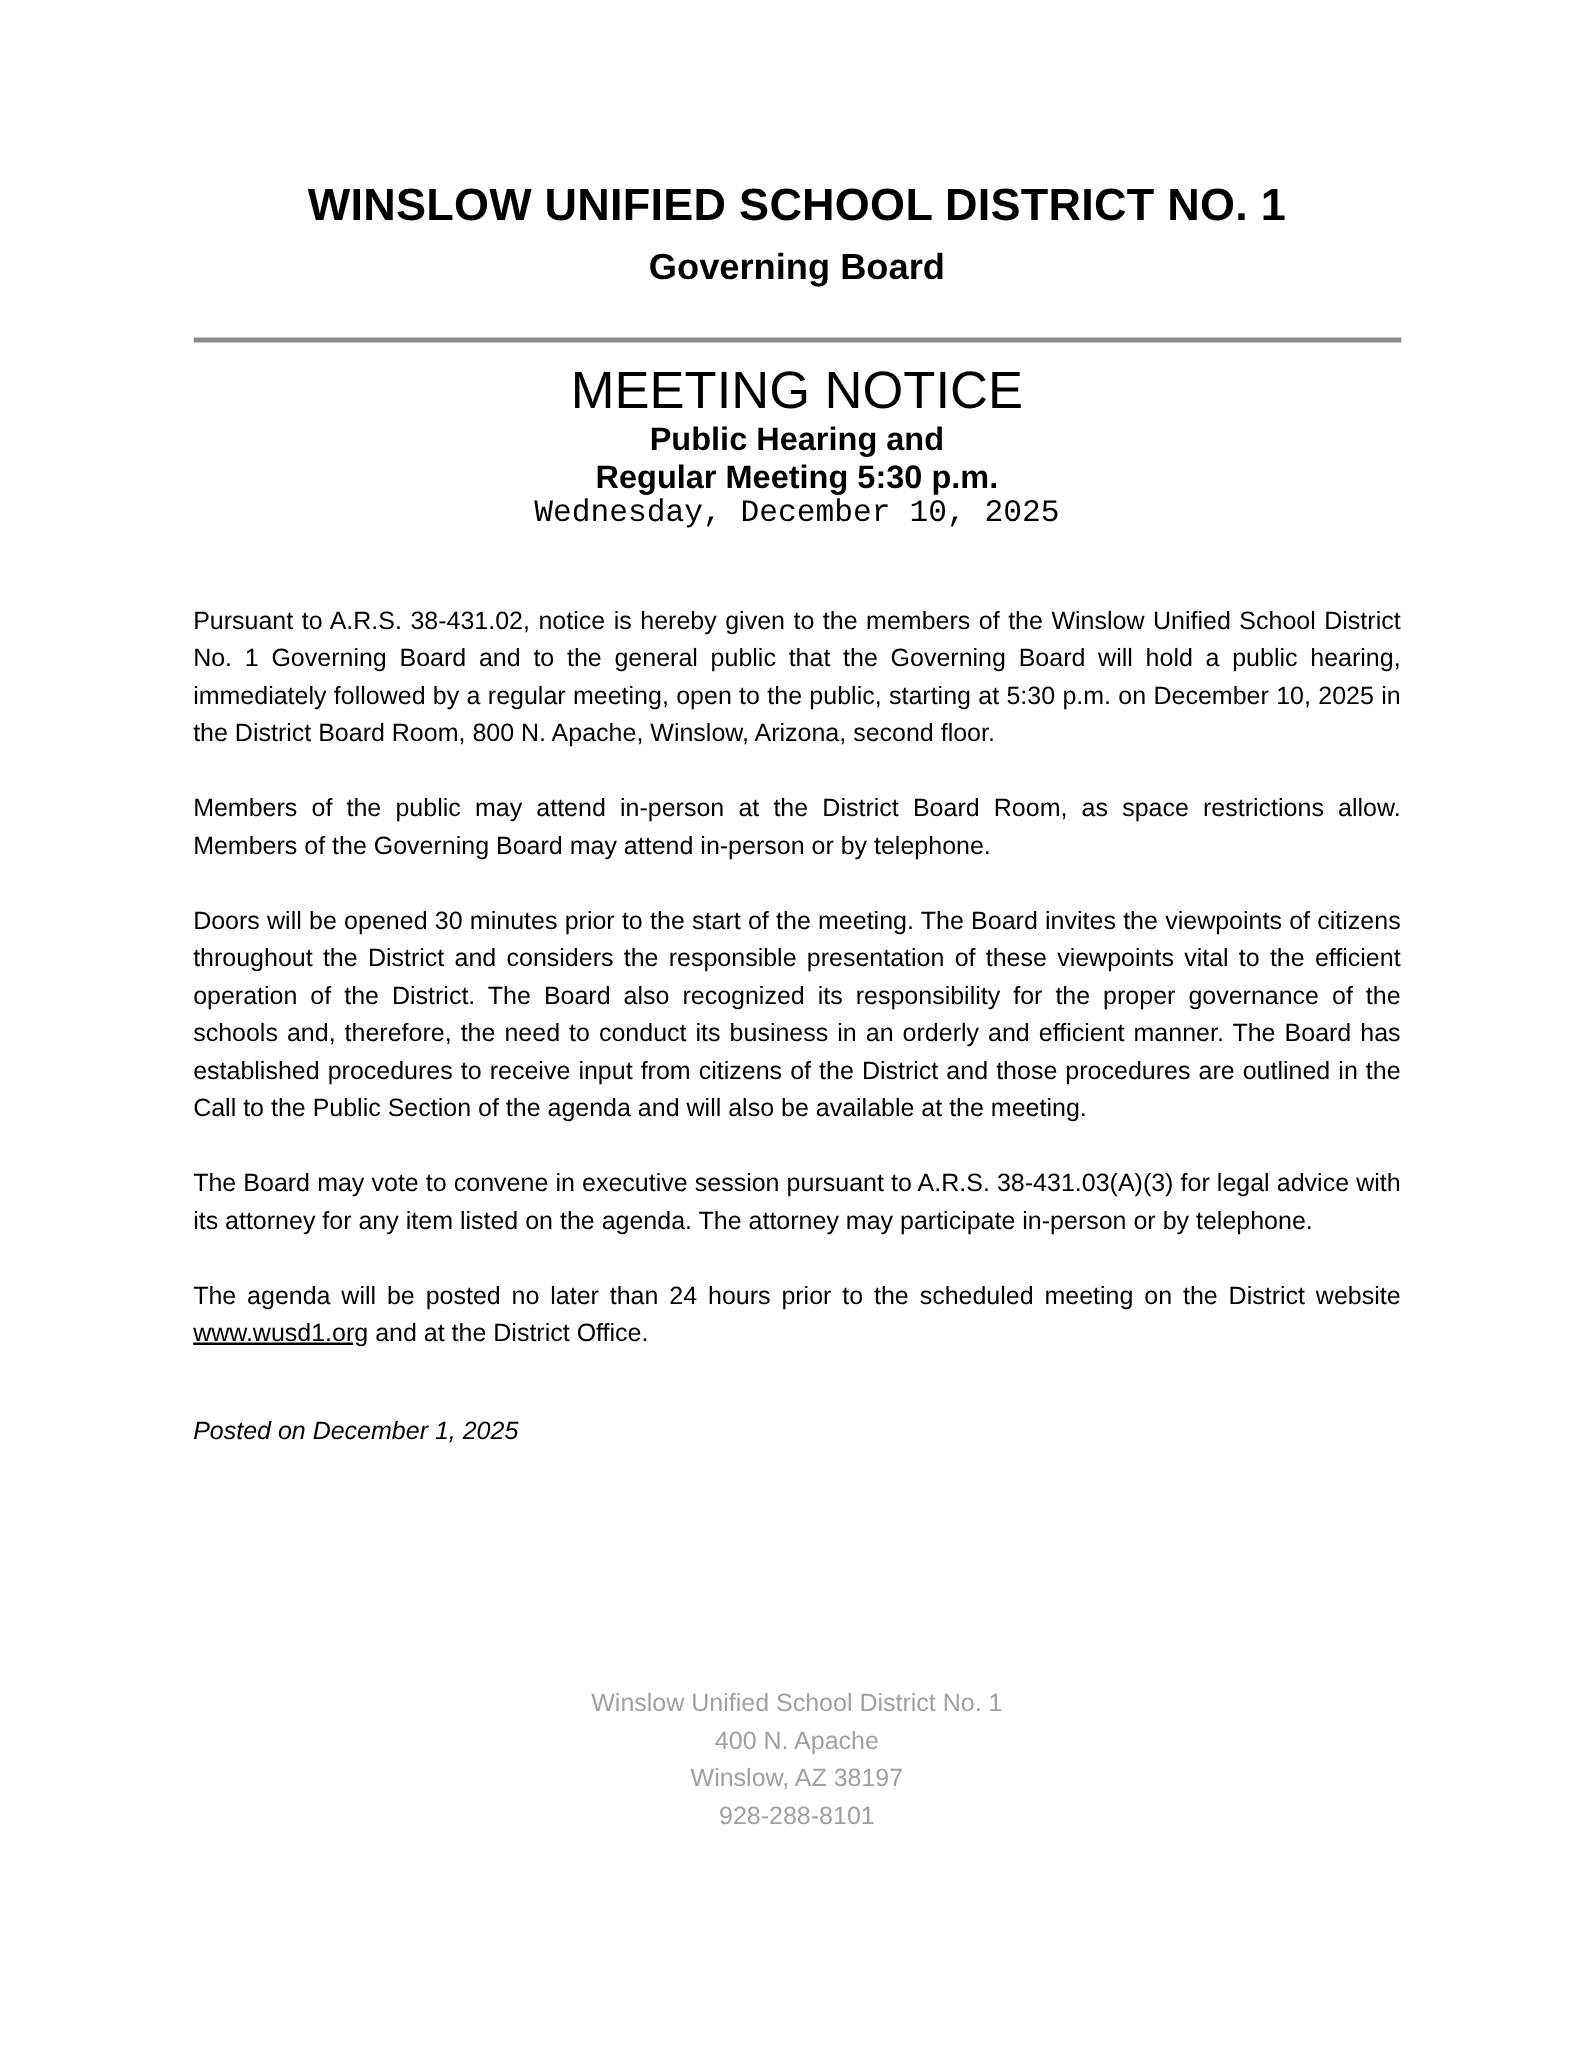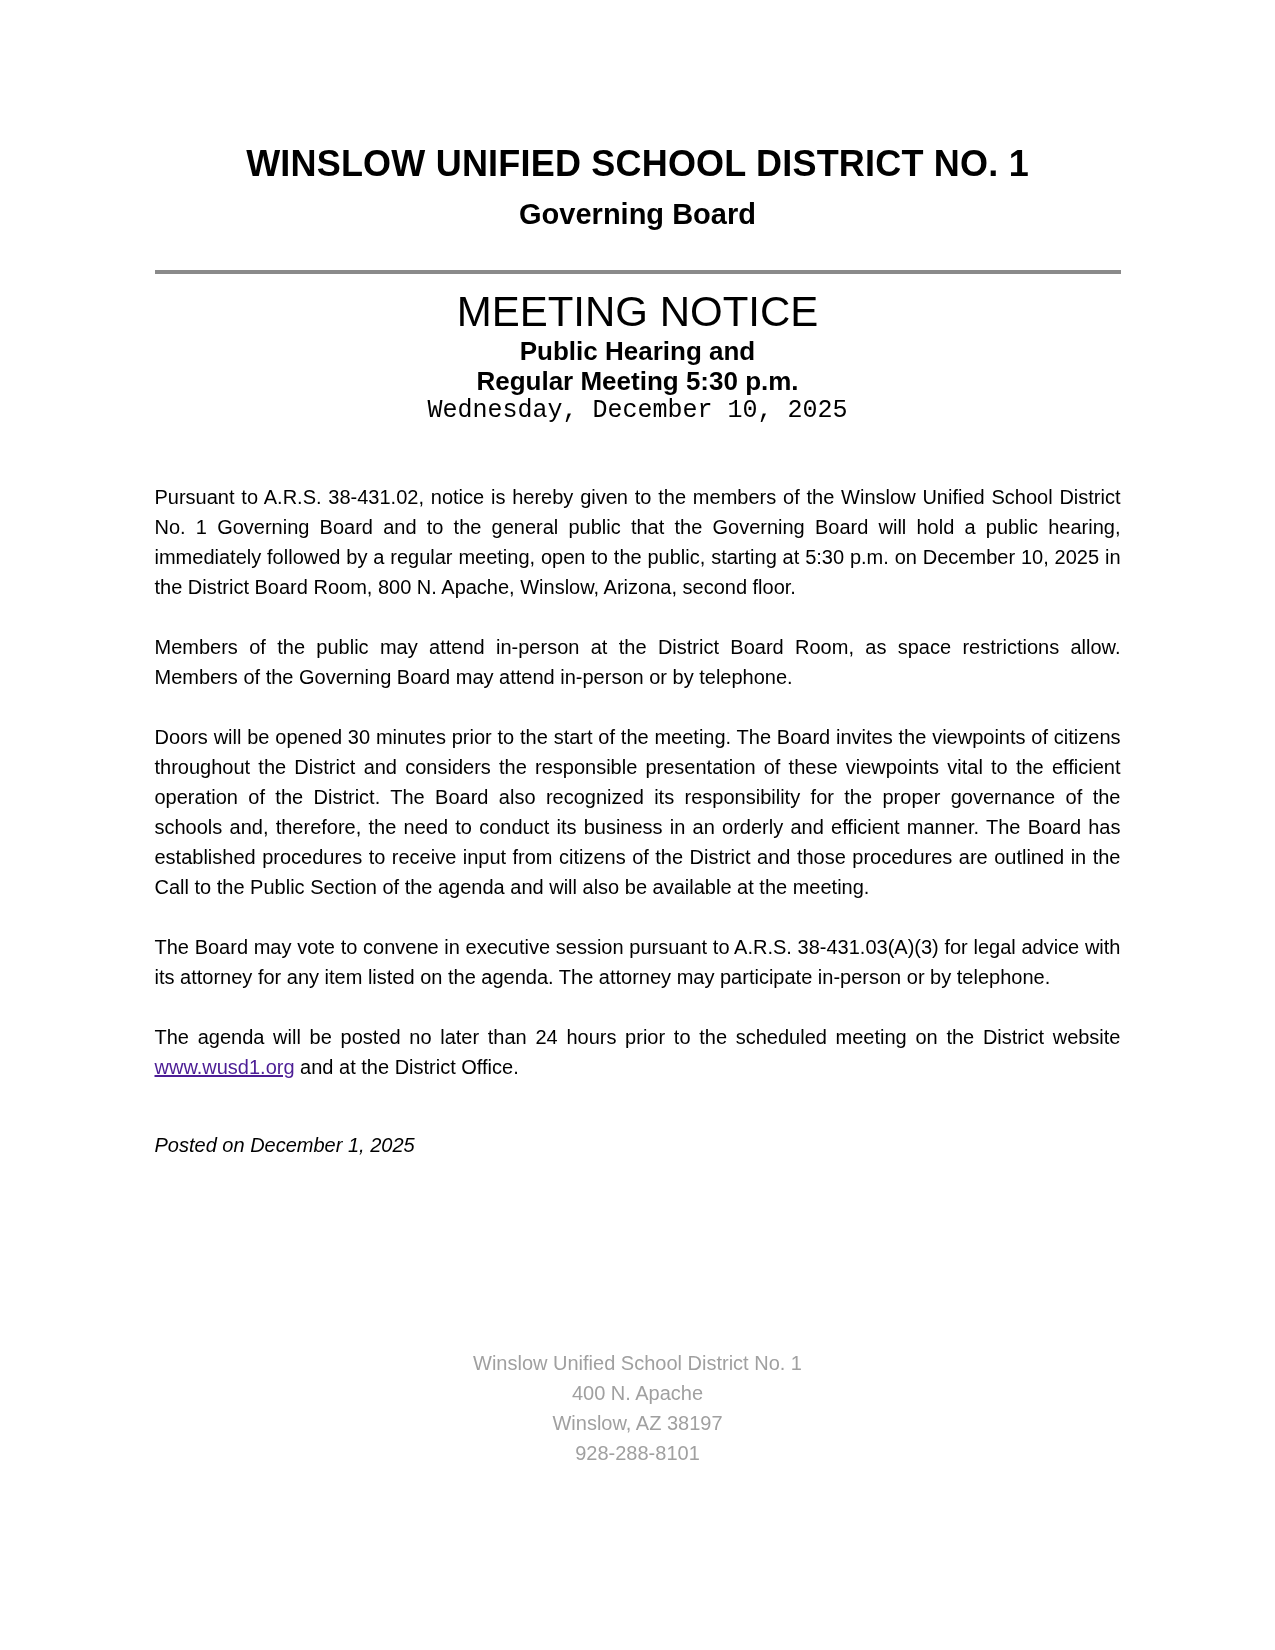--- a/index.html
+++ b/index.html
@@ -62,21 +62,21 @@
   .body-paragraph {
     font-size: 20px;
     line-height: 30px;
     text-align: justify;
     margin: 30px 0 0 0;
   }
   .body-paragraph.first {
     margin-top: 56px;
   }
   .website-link {
-    color: #4c1d95;
+    color: #000000;
     text-decoration: underline;
     cursor: pointer;
   }
   .posted-note {
     font-size: 20px;
     font-style: italic;
     text-align: left;
     line-height: 30px;
     margin-top: 48px;
   }

